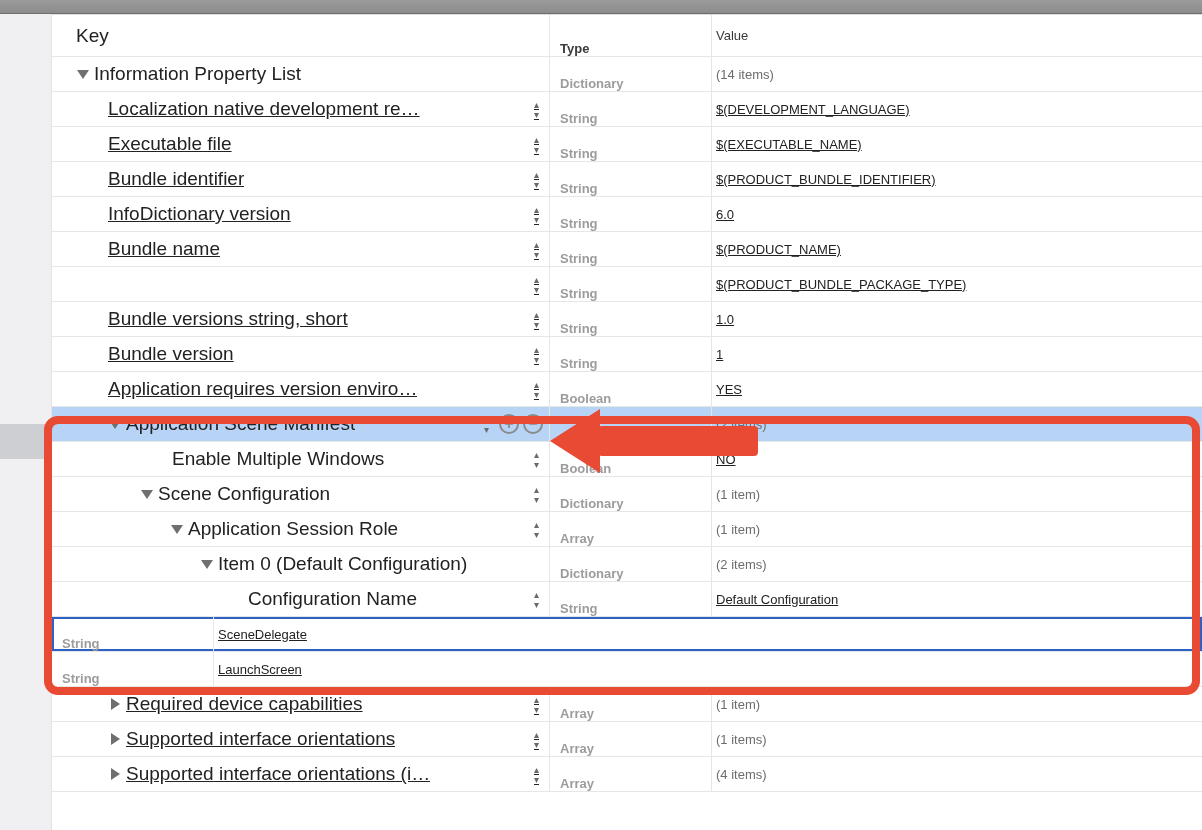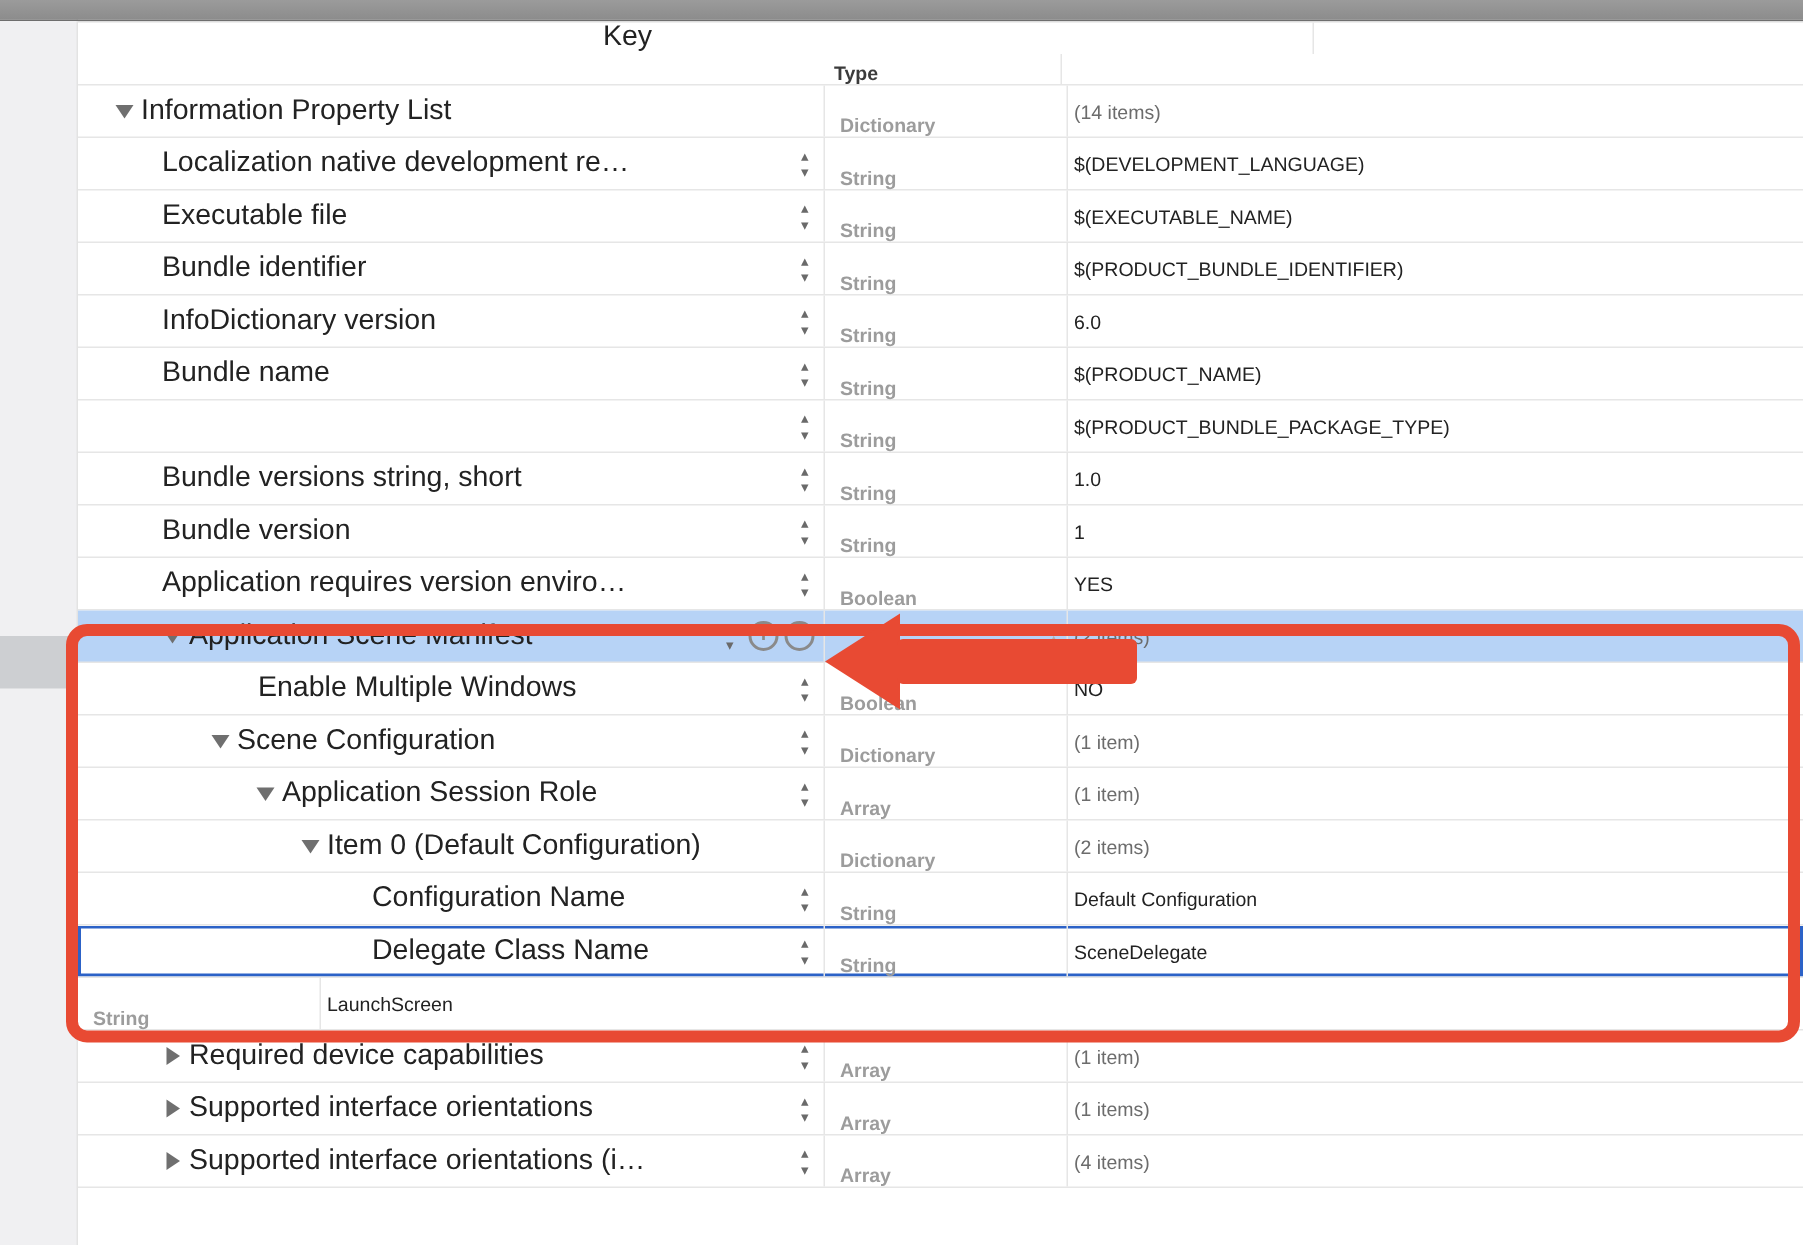--- a/index.html
+++ b/index.html
@@ -48,21 +48,20 @@
     align-items: center;
     height: 35px;
     border-bottom: 1px solid #e6e6e6;
     position: relative;
   }
   .header-row {
     height: 42px;
     font-weight: 400;
     color: #3f3f3f;
     font-size: 20px;
-    flex-direction: column;
   }
   .col-divider {
     border-right: 1px solid #e6e6e6;
   }
   .key-cell {
     width: 498px;
     min-width: 498px;
     display: flex;
     align-items: center;
     height: 100%;
@@ -86,21 +85,21 @@
     flex: 1;
     padding-left: 4px;
     display: flex;
     align-items: center;
     height: 100%;
     white-space: nowrap;
     overflow: hidden;
     font-size: 13px;
   }
   .value-muted { color: #6c6c6c; }
-  .value-text { color: #222; }
+  .value-text { color: #222; text-decoration: underline; }
   .header-row .key-cell,
   .header-row .type-cell,
   .header-row .value-cell {
     color: #3b3b3b;
   }
   .disclosure {
     width: 14px;
     display: inline-flex;
     justify-content: center;
     align-items: center;
@@ -163,21 +162,21 @@
     border: 2px solid #8a8a8a;
     border-radius: 50%;
     display: inline-flex;
     align-items: center;
     justify-content: center;
     color: #8a8a8a;
     font-size: 16px;
     line-height: 1;
     font-weight: 700;
   }
-  .indent-1 { padding-left: 56px; }
+  .indent-1 { padding-left: 56px; text-decoration: underline; }
   .indent-2 { padding-left: 88px; }
   .indent-3 { padding-left: 120px; }
 
   
   .editing-outline {
     box-shadow: inset 0 0 0 2px #2c62c7;
   }
 
   
   .annot-box {
@@ -496,27 +495,20 @@
         </div>
       <div class="type-cell col-divider">
           <span>String</span>
         </div>
       <div class="value-cell">
           <span class="value-text">Default Configuration</span>
         </div>
     </div>
 
     <div class="row editing-outline">
-      <div class="key-cell col-divider" style="padding-left:196px">
-          <span class="key-text">Delegate Class Name</span>
-          <span class="stepper">
-            <span class="up"></span>
-            <span class="dn"></span>
-          </span>
-        </div>
       <div class="type-cell col-divider">
           <span>String</span>
         </div>
       <div class="value-cell">
           <span class="value-text">SceneDelegate</span>
         </div>
     </div>
 
     <div class="row">
       <div class="type-cell col-divider">

